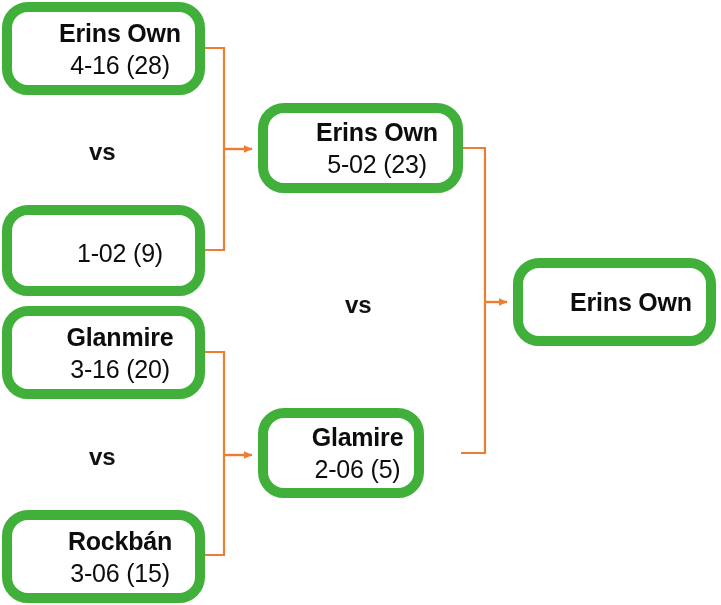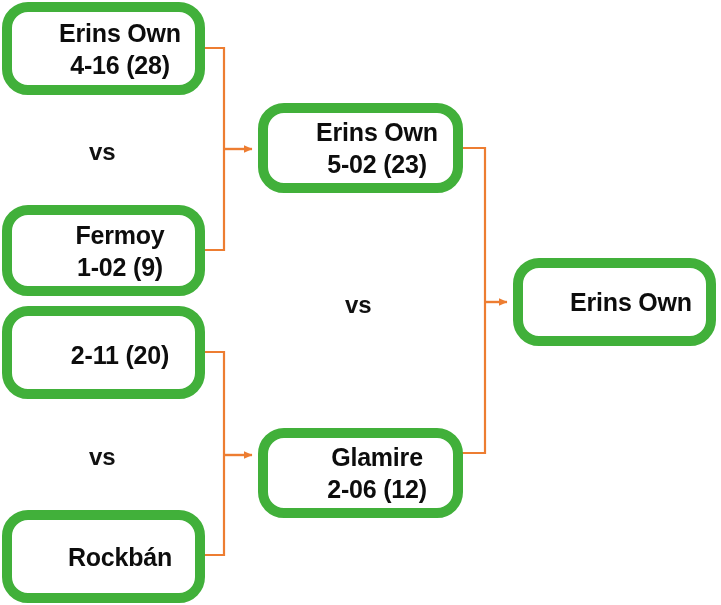--- a/index.html
+++ b/index.html
@@ -41,38 +41,38 @@
   }
   .team-name {
     font-weight: bold;
     font-size: 25px;
     color: #0d0d0d;
     line-height: 1.12;
     letter-spacing: -0.2px;
     white-space: nowrap;
   }
   .team-score {
-    font-weight: bold;
+    font-weight: normal;
     font-size: 25px;
     color: #0d0d0d;
     line-height: 1.12;
     letter-spacing: -0.2px;
     white-space: nowrap;
     margin-top: 4px;
   }
 
   
   #box-erins-own-r1 { left: 2px;  top: 2px;   width: 203px; height: 93px; }
   #box-fermoy       { left: 2px;  top: 205px; width: 203px; height: 91px; }
   #box-glanmire     { left: 2px;  top: 306px; width: 203px; height: 93px; }
   #box-rockban      { left: 2px;  top: 510px; width: 203px; height: 93px; }
 
   
   #box-erins-own-r2 { left: 258px; top: 103px; width: 205px; height: 90px; }
-  #box-glamire      { left: 258px; top: 428px; width: 205px; height: 90px; }
+  #box-glamire      { left: 258px; top: 408px; width: 166px; height: 90px; }
 
   
   #box-winner       { left: 513px; top: 258px; width: 203px; height: 88px; }
 
   .vs-label {
     position: absolute;
     font-weight: bold;
     font-size: 24px;
     color: #111111;
     letter-spacing: 0px;
@@ -111,44 +111,45 @@
   </svg>
 
   <div class="team-box" id="box-erins-own-r1">
     <div class="team-name">Erins Own</div>
     <div class="team-score">4-16 (28)</div>
   </div>
 
   <div class="vs-label" id="vs-upper">vs</div>
 
   <div class="team-box" id="box-fermoy">
-    <div class="team-name">Fermoy</div>
     <div class="team-score">1-02 (9)</div>
   </div>
 
   <div class="team-box" id="box-glanmire">
-    <div class="team-score">2-11 (20)</div>
+    <div class="team-name">Glanmire</div>
+    <div class="team-score">3-16 (20)</div>
   </div>
 
   <div class="vs-label" id="vs-lower">vs</div>
 
   <div class="team-box" id="box-rockban">
     <div class="team-name">Rockbán</div>
+    <div class="team-score">3-06 (15)</div>
   </div>
 
   <div class="team-box" id="box-erins-own-r2">
     <div class="team-name">Erins Own</div>
     <div class="team-score">5-02 (23)</div>
   </div>
 
   <div class="vs-label" id="vs-final">vs</div>
 
   <div class="team-box" id="box-glamire">
     <div class="team-name">Glamire</div>
-    <div class="team-score">2-06 (12)</div>
+    <div class="team-score">2-06 (5)</div>
   </div>
 
   <div class="team-box single-line" id="box-winner">
     <div class="team-name">Erins Own</div>
 
   </div>
 
 </div>
 
 </body></html>

